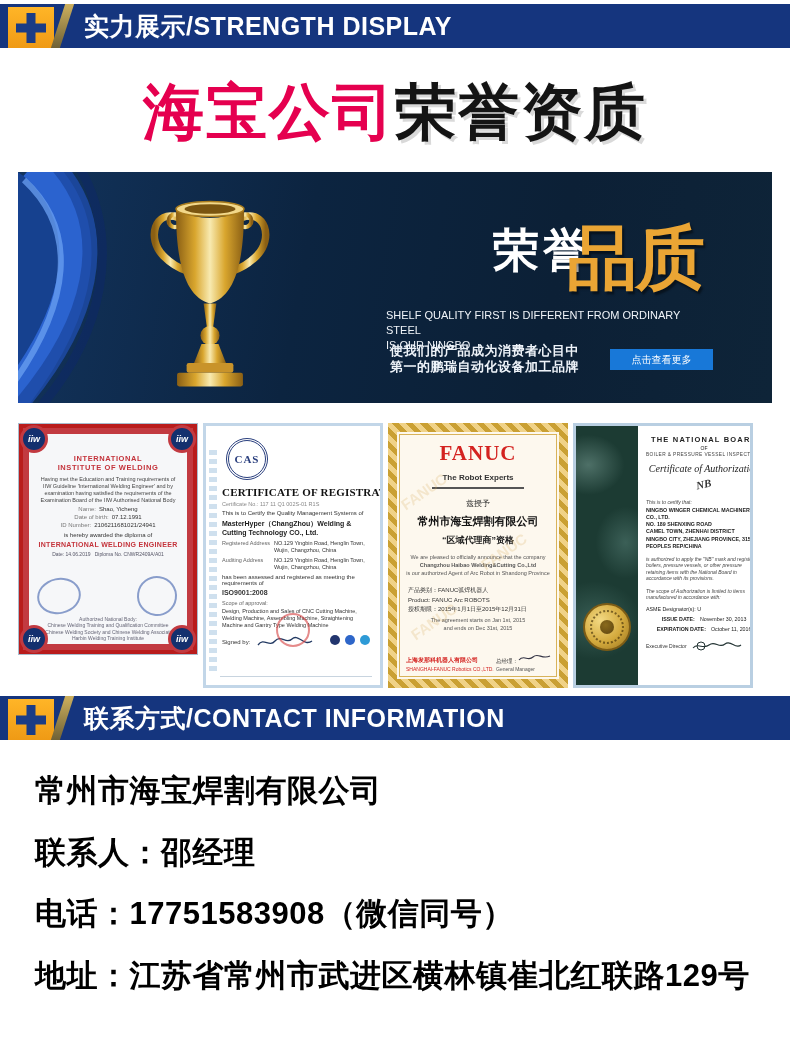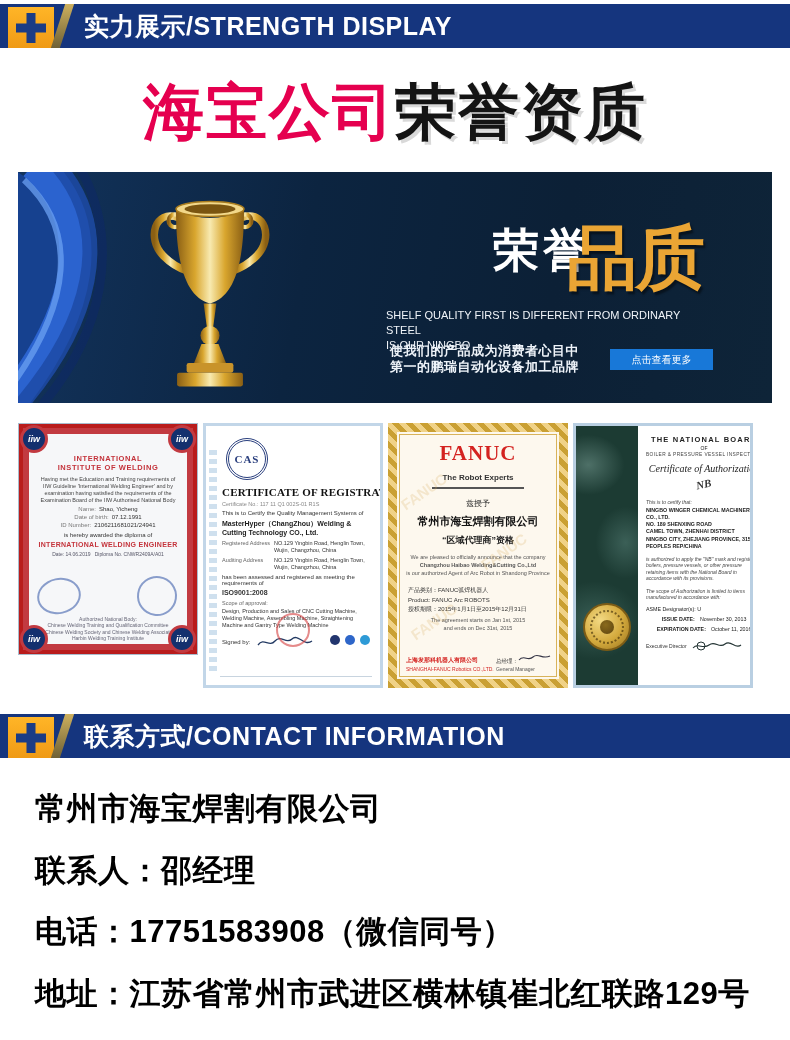--- a/index.html
+++ b/index.html
@@ -351,21 +351,21 @@
         <span>Executive Director</span>
         <svg width="52" height="12" viewBox="0 0 52 12">
             <path d="M2,8 C7,2 12,10 18,5 S28,9 34,4 S44,10 50,5" stroke="#233" stroke-width="1.1" fill="none"></path>
             <circle cx="10" cy="6" r="4" fill="none" stroke="#233" stroke-width="1"></circle>
           </svg>
       </div>
     </div>
   </div>
 </div>
 
-<div class="bar" style="margin-top:26px;">
+<div class="bar" style="margin-top:8px;">
   <div class="badge"></div>
   <div class="slash"></div>
   <div class="bar-label">联系方式/CONTACT INFORMATION</div>
 </div>
 
 <div class="contact">
   <div>常州市海宝焊割有限公司</div>
   <div>联系人：邵经理</div>
   <div>电话：17751583908（微信同号）</div>
   <div>地址：江苏省常州市武进区横林镇崔北红联路129号</div>

